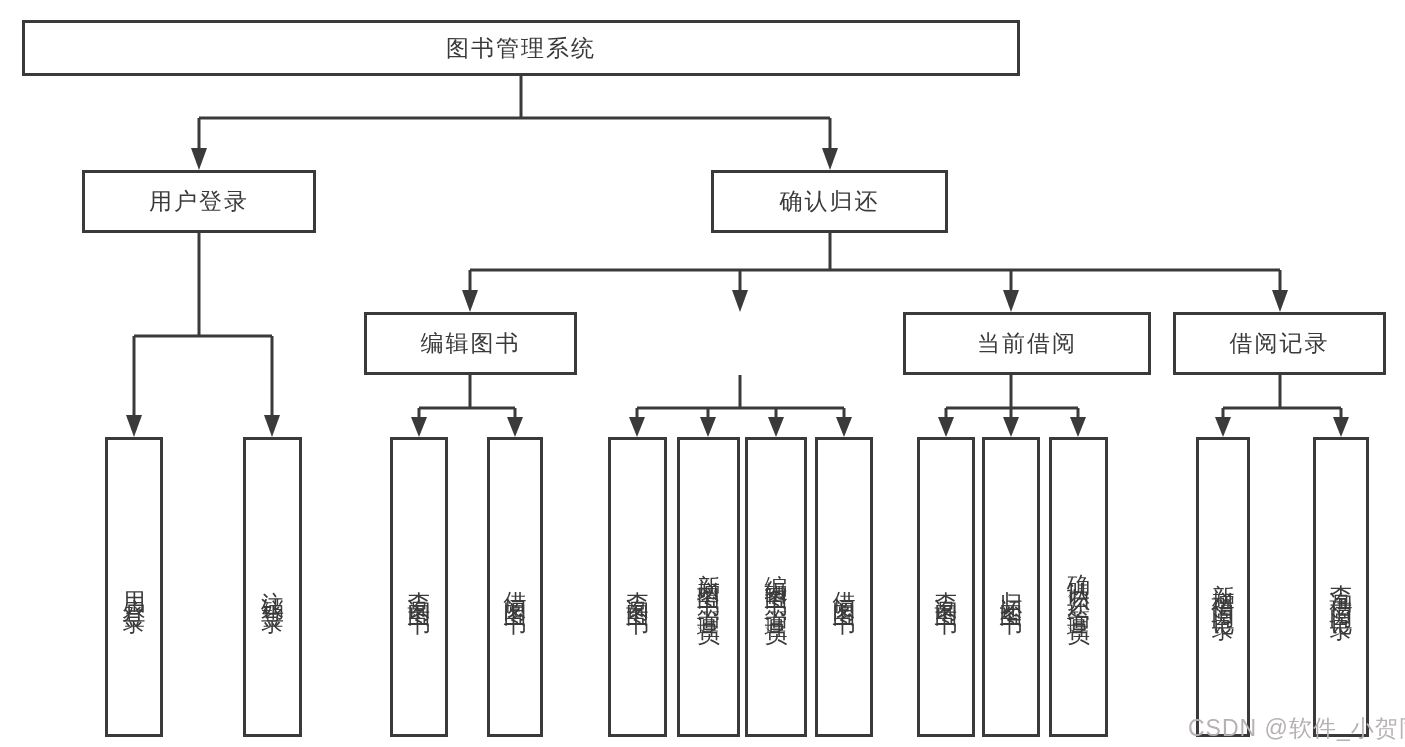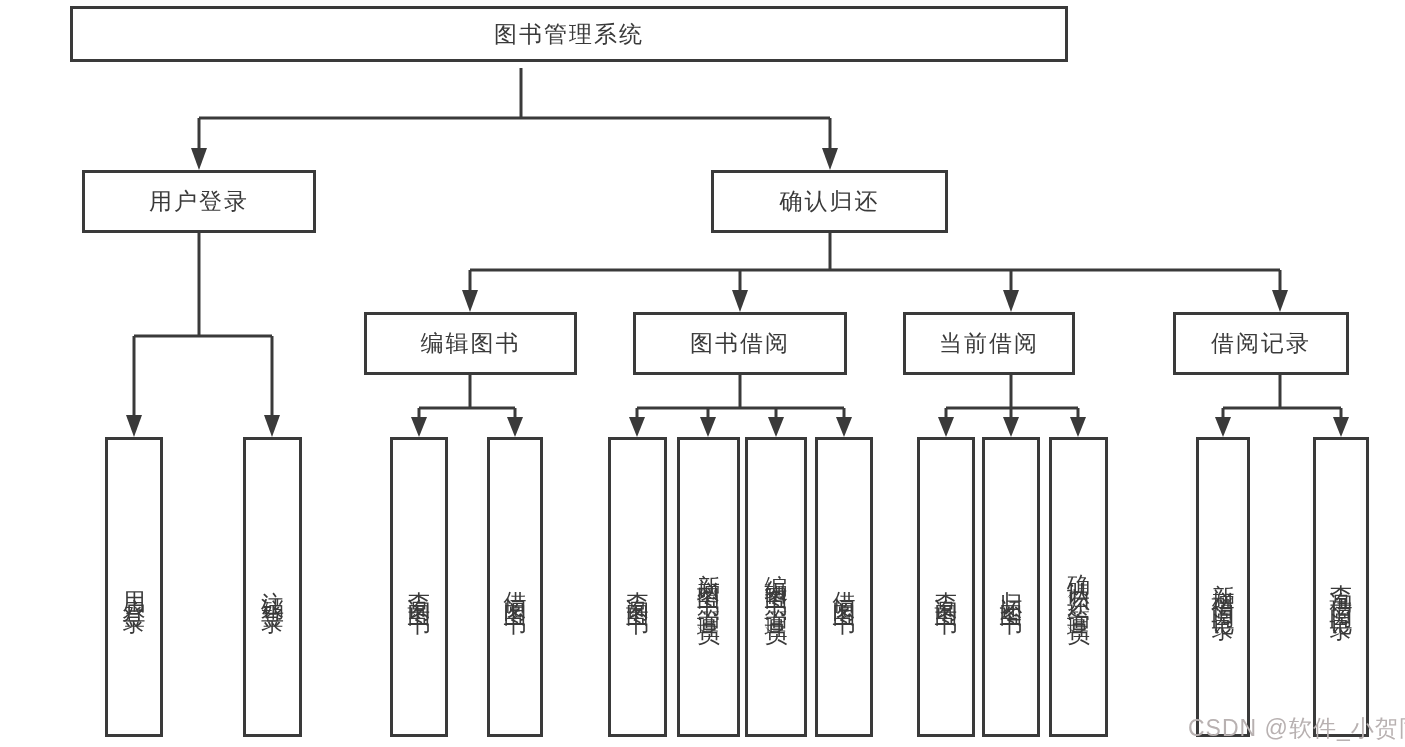--- a/index.html
+++ b/index.html
@@ -121,29 +121,28 @@
     <polygon points="1070,417 1086,417 1078,437"></polygon>
 
     <path d="M1280 375 V408"></path>
     <path d="M1223 408 H1341"></path>
     <path d="M1223 408 V419"></path>
     <polygon points="1215,417 1231,417 1223,437"></polygon>
     <path d="M1341 408 V419"></path>
     <polygon points="1333,417 1349,417 1341,437"></polygon>
   </svg>
 
-  <div class="node" style="left:22px; top:6px; width:998px; height:56px;margin-left:48px;">图书管理系统</div>
+  <div class="node" style="left:22px; top:20px; width:998px; height:56px;">图书管理系统</div>
 
   <div class="node" style="left:82px; top:170px; width:234px; height:63px;">用户登录</div>
   <div class="node" style="left:711px; top:170px; width:237px; height:63px;">确认归还</div>
 
   <div class="node" style="left:364px; top:312px; width:213px; height:63px;">编辑图书</div>
-  <div class="node" style="left:633px; top:312px; width:214px; height:63px;">图书借阅</div>
-  <div class="node" style="left:903px; top:312px; width:172px; height:63px;text-align:center;">当前借阅</div>
-  <div class="node" style="left:1173px; top:312px; width:176px; height:63px;">借阅记录</div>
+  <div class="node" style="left:903px; top:312px; width:248px; height:63px;text-align:center;">当前借阅</div>
+  <div class="node" style="left:1173px; top:312px; width:213px; height:63px;">借阅记录</div>
 
   <div class="leaf" style="left:105px; top:437px; width:58px; height:300px;">
     <span>用户登录</span>
   </div>
   <div class="leaf" style="left:243px; top:437px; width:59px; height:300px;">
     <span>注销登录</span>
   </div>
 
   <div class="leaf" style="left:390px; top:437px; width:58px; height:300px;">
     <span>查询图书</span>

